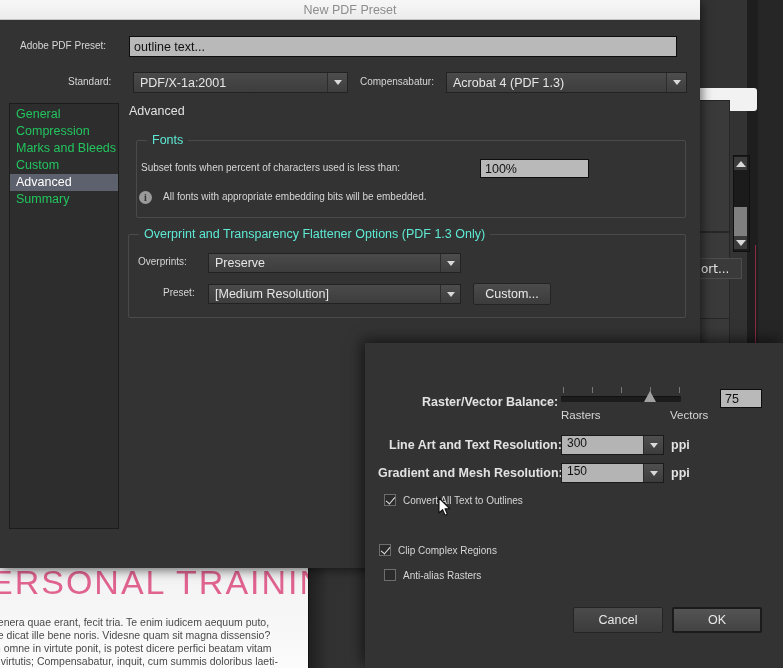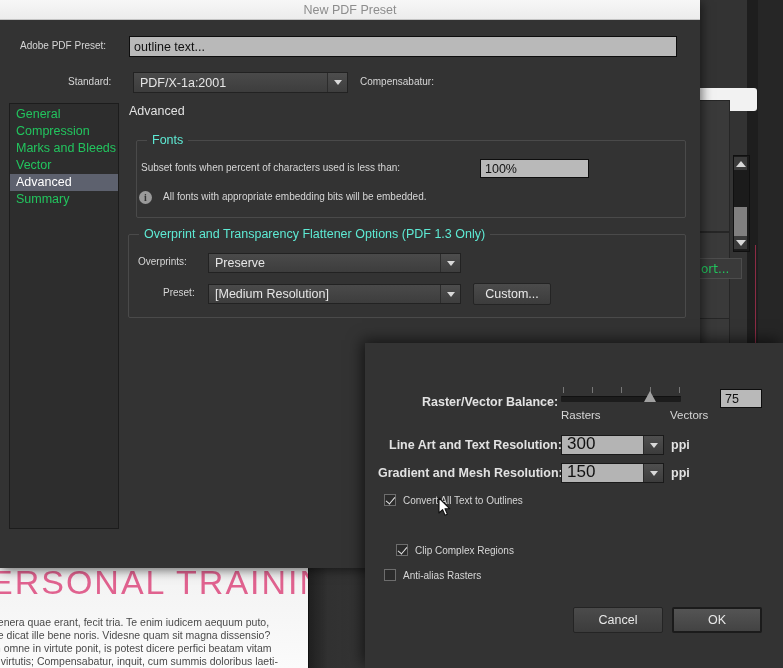--- a/index.html
+++ b/index.html
@@ -88,21 +88,21 @@
     width: 0; height: 0;
     border-left: 5px solid transparent;
     border-right: 5px solid transparent;
     border-top: 6px solid #d8d8d8;
   }
   .ghost-button {
     position: absolute;
     left: 694px; top: 258px; width: 48px; height: 21px;
     border: 1px solid #4d4d4d;
     background: #3a3a3a;
-    color: #22c55e;
+    color: #e5e5e5;
     font-size: 12px;
     display: flex; align-items: center;
     padding-left: 6px;
     box-sizing: border-box;
     overflow: hidden;
     white-space: nowrap;
   }
 
   
   .doc-page {
@@ -212,24 +212,24 @@
     width: 0; height: 0;
     border-left: 4px solid transparent;
     border-right: 4px solid transparent;
     border-top: 5px solid #d9d9d9;
   }
   
   .ddown-l {
     background: #b4b4b4;
     border: 1px solid #1a1a1a;
     color: #111;
-    font-size: 17px;
-    font-family: "Liberation Sans", sans-serif;
-    box-sizing: border-box;
-    display: flex; align-items: flex-end;
+    font-size: 12px;
+    font-family: "Liberation Sans", sans-serif;
+    box-sizing: border-box;
+    display: flex; align-items: flex-start;
     padding-left: 5px;
     position: relative;
   }
   .ddown-l .arrowbox {
     position: absolute;
     right: 0px; top: 0px; bottom: 0px;
     width: 19px;
     background: linear-gradient(to bottom, #4f4f4f, #3c3c3c);
     border-left: 1px solid #2a2a2a;
     display: flex; align-items: center; justify-content: center;
@@ -428,26 +428,32 @@
 
     <span class="lbl" style="position:absolute; left:68px; top:76px;">Standard:</span>
     <div class="ddown" style="position:absolute; left:133px; top:72px; width:215px; height:21px;">
       <span>PDF/X-1a:2001</span>
       <span class="arrowbox">
           <span class="arrow-dn"></span>
         </span>
     </div>
 
     <span class="lbl" style="position:absolute; left:360px; top:76px;">Compensabatur:</span>
+    <div class="ddown" style="position:absolute; left:446px; top:72px; width:241px; height:21px;">
+      <span>Acrobat 4 (PDF 1.3)</span>
+      <span class="arrowbox">
+          <span class="arrow-dn"></span>
+        </span>
+    </div>
 
     <div class="sidebar">
       <div class="side-item">General</div>
       <div class="side-item">Compression</div>
       <div class="side-item">Marks and Bleeds</div>
-      <div class="side-item">Vector</div>
+      <div class="side-item">Custom</div>
       <div class="side-item sel">Advanced</div>
       <div class="side-item">Summary</div>
     </div>
 
     <span class="lbl-b" style="position:absolute; left:129px; top:104px;">Advanced</span>
 
     <div class="group" style="left:136px; top:140px; width:550px; height:78px;">
       <span class="group-title">Fonts</span>
     </div>
     <span class="lbl" style="position:absolute; left:141px; top:162px;">Subset fonts when percent of characters used is less than:</span>
@@ -514,21 +520,21 @@
       <span class="arrowbox">
           <span class="arrow-dn"></span>
         </span>
     </div>
     <span class="lbl-b" style="position:absolute; left:306px; top:123px; font-weight:bold;">ppi</span>
 
     <div class="cbrow" style="left:19px; top:151px;">
       <span class="cbox checked"></span>
       <span class="lbl">Convert All Text to Outlines</span>
     </div>
-    <div class="cbrow" style="left:31px; top:201px;">
+    <div class="cbrow" style="left:14px; top:201px;">
       <span class="cbox checked"></span>
       <span class="lbl">Clip Complex Regions</span>
     </div>
     <div class="cbrow" style="left:19px; top:226px;">
       <span class="cbox"></span>
       <span class="lbl">Anti-alias Rasters</span>
     </div>
 
     <div class="btn" style="position:absolute; left:208px; top:264px; width:90px; height:26px;">Cancel</div>
     <div class="btn" style="position:absolute; left:307px; top:264px; width:90px; height:26px; border:2px solid #1b1b1b; background:linear-gradient(to bottom,#545454,#434343);">OK</div>

